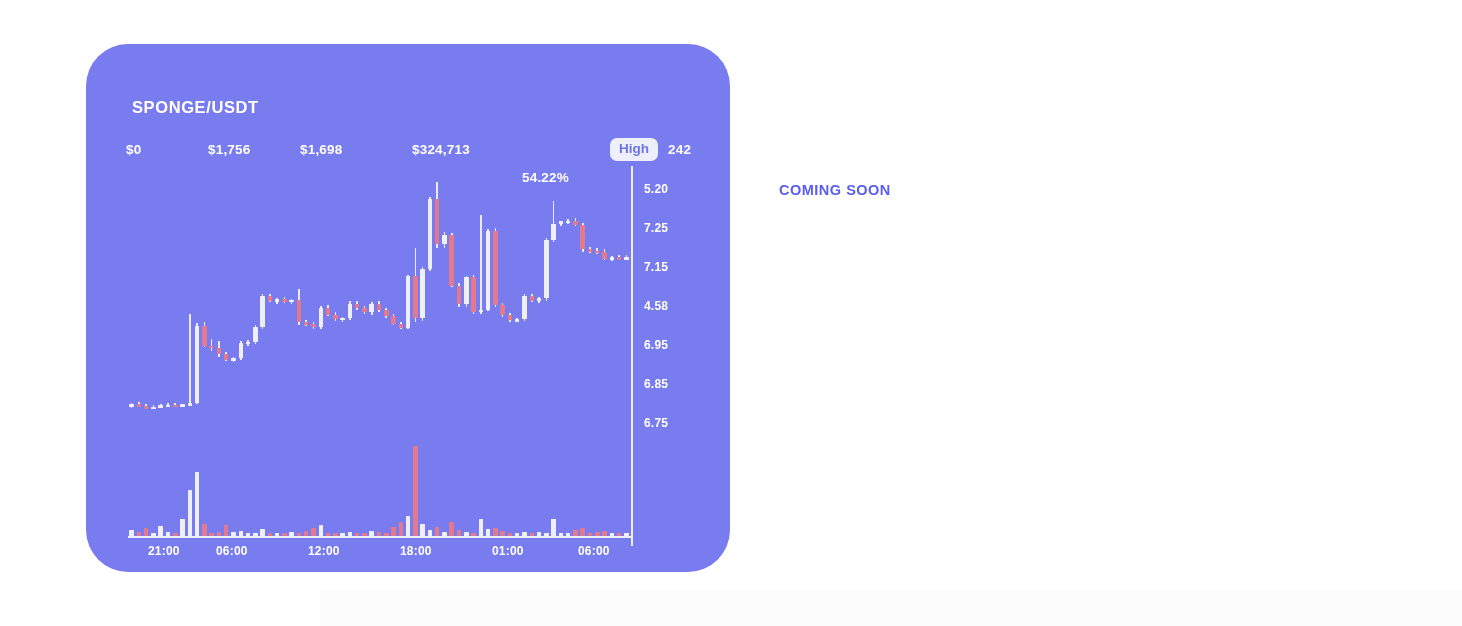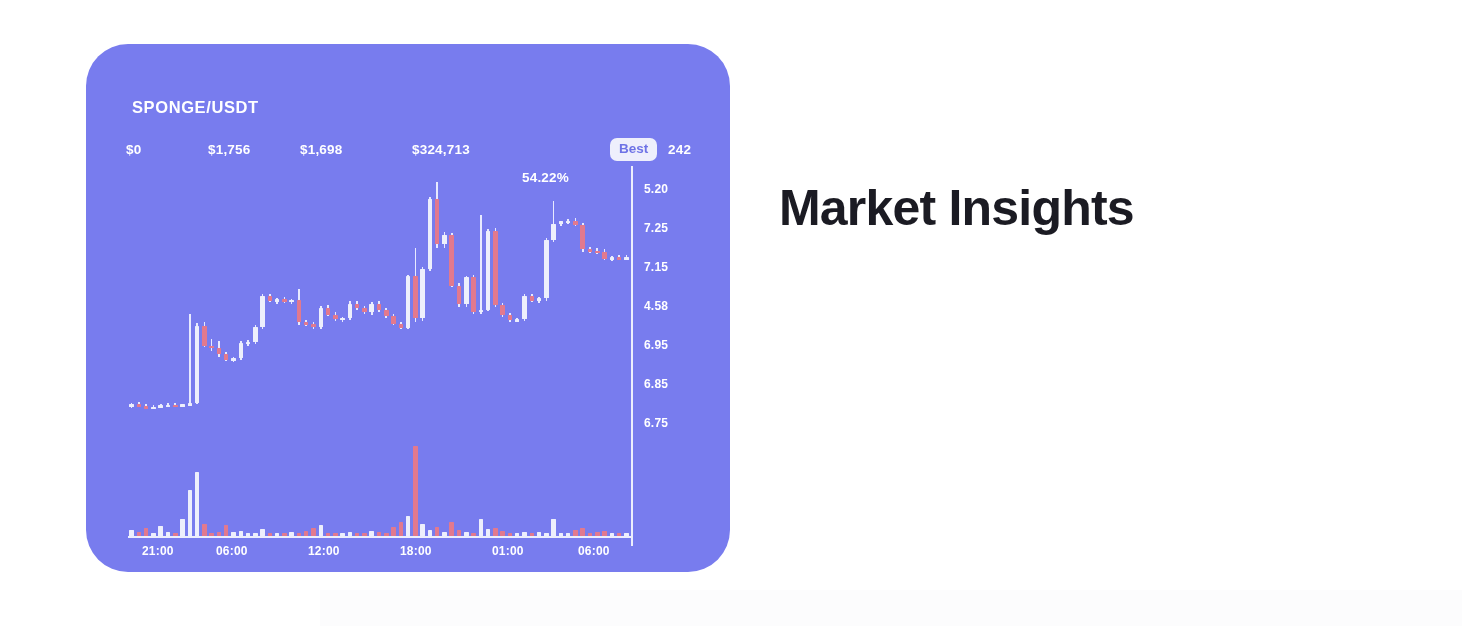--- a/index.html
+++ b/index.html
@@ -201,21 +201,21 @@
   <div class="chart-card">
 
     <div class="pair-title">SPONGE/USDT</div>
 
     <div class="stats-row">
         <div class="stat" style="left: 0px;">$0</div>
         <div class="stat" style="left: 82px;">$1,756</div>
         <div class="stat" style="left: 174px;">$1,698</div>
         <div class="stat" style="left: 286px;">$324,713</div>
         <div class="stat" style="left: 396px; margin-top: 28px;">54.22%</div>
-        <div class="stat-badge" style="left: 484px;">Best</div>
+        <div class="stat-badge" style="left: 484px;">High</div>
         <div class="stat" style="left: 542px;">242</div>
       </div>
 
     <div class="plot">
       <div class="price-pane">
           <div class="wick" style="left: 2.83768px; top: 233.143px; height: 4.66286px;"></div>
           <div class="body up" style="left: 1.38232px; top: 234.309px; width: 4.51072px; height: 2.5px;"></div>
           <div class="wick down" style="left: 10.113px; top: 232.366px; height: 4.66286px;"></div>
           <div class="body down" style="left: 8.65768px; top: 234.309px; width: 4.51072px; height: 2.5px;"></div>
           <div class="wick down" style="left: 17.3884px; top: 233.92px; height: 4.66286px;"></div>
@@ -426,27 +426,27 @@
         </div>
       <div class="axis-v"></div>
       <div class="axis-h"></div>
     <div class="ytick" style="top: 19.4286px;">5.20</div>
         <div class="ytick" style="top: 58.2857px;">7.25</div>
         <div class="ytick" style="top: 97.1429px;">7.15</div>
         <div class="ytick" style="top: 136px;">4.58</div>
         <div class="ytick" style="top: 174.857px;">6.95</div>
         <div class="ytick" style="top: 213.714px; text-align: right;">6.85</div>
         <div class="ytick" style="top: 252.571px;">6.75</div>
-        <div class="xtick" style="left: 14px;">21:00</div>
+        <div class="xtick" style="left: 20px;">21:00</div>
         <div class="xtick" style="left: 88px;">06:00</div>
         <div class="xtick" style="left: 180px;">12:00</div>
         <div class="xtick" style="left: 272px;">18:00</div>
         <div class="xtick" style="left: 364px;">01:00</div>
         <div class="xtick" style="left: 450px;">06:00</div>
       </div>
 
   </div>
 
   <div class="info">
-    <h1 class="headline">Market Insights</h1>
+    <p class="eyebrow">COMING SOON</p>
   </div>
 
 </div>
 
 </body></html>

